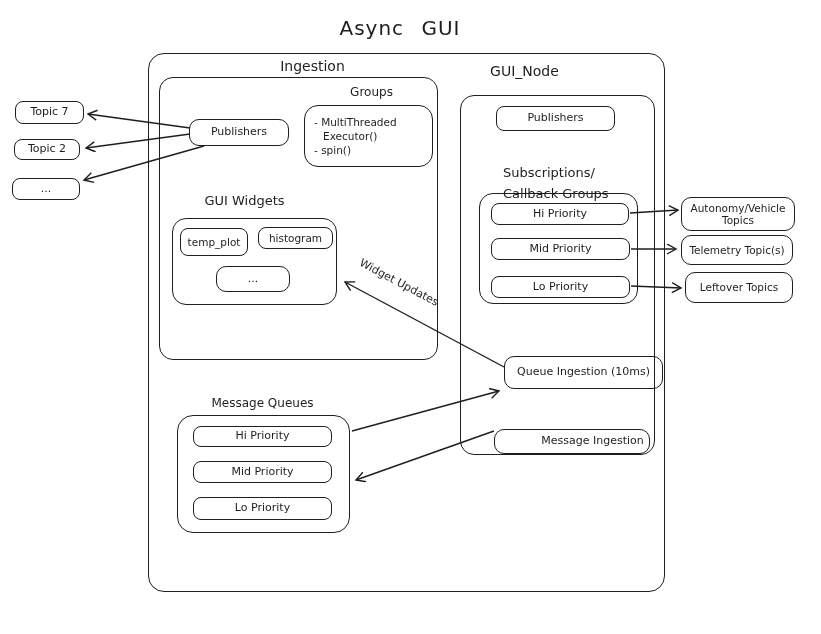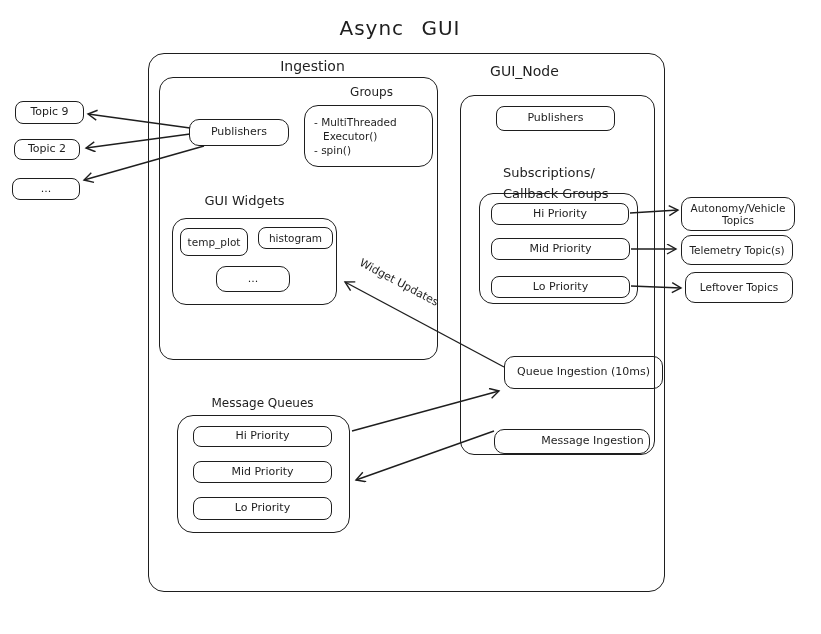--- a/index.html
+++ b/index.html
@@ -104,21 +104,21 @@
     <span>Hi Priority</span>
   </div>
   <div class="box r8" style="left:193px;top:461px;width:139px;height:22px;">
     <span>Mid Priority</span>
   </div>
   <div class="box r8" style="left:193px;top:497px;width:139px;height:23px;">
     <span>Lo Priority</span>
   </div>
 
   <div class="box r8" style="left:15px;top:101px;width:69px;height:23px;">
-    <span>Topic 9</span>
+    <span>Topic 7</span>
   </div>
   <div class="box r8" style="left:14px;top:139px;width:66px;height:21px;">
     <span>Topic 2</span>
   </div>
   <div class="box r8" style="left:12px;top:178px;width:68px;height:22px;">
     <span>...</span>
   </div>
 
   <div class="box r10 two-line" style="left:681px;top:197px;width:114px;height:34px;">
     <span>Autonomy/Vehicle Topics</span>

